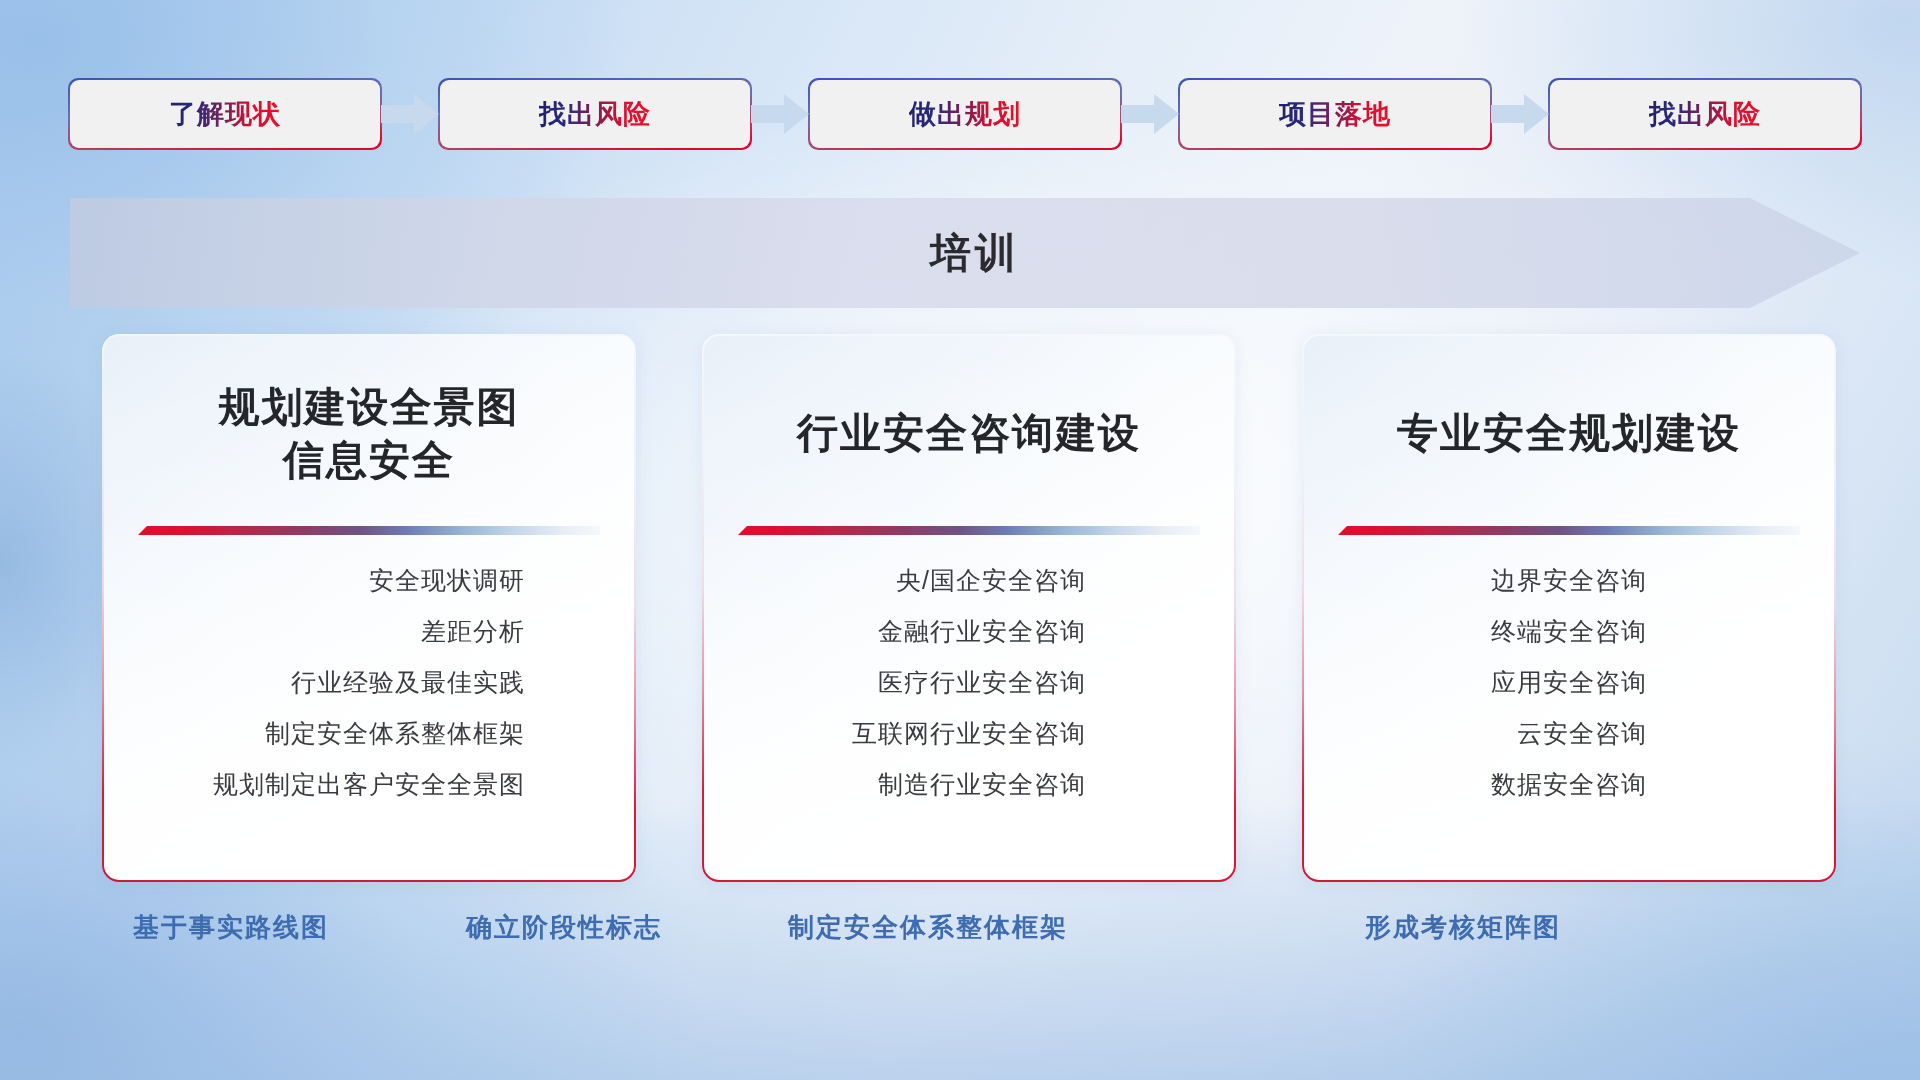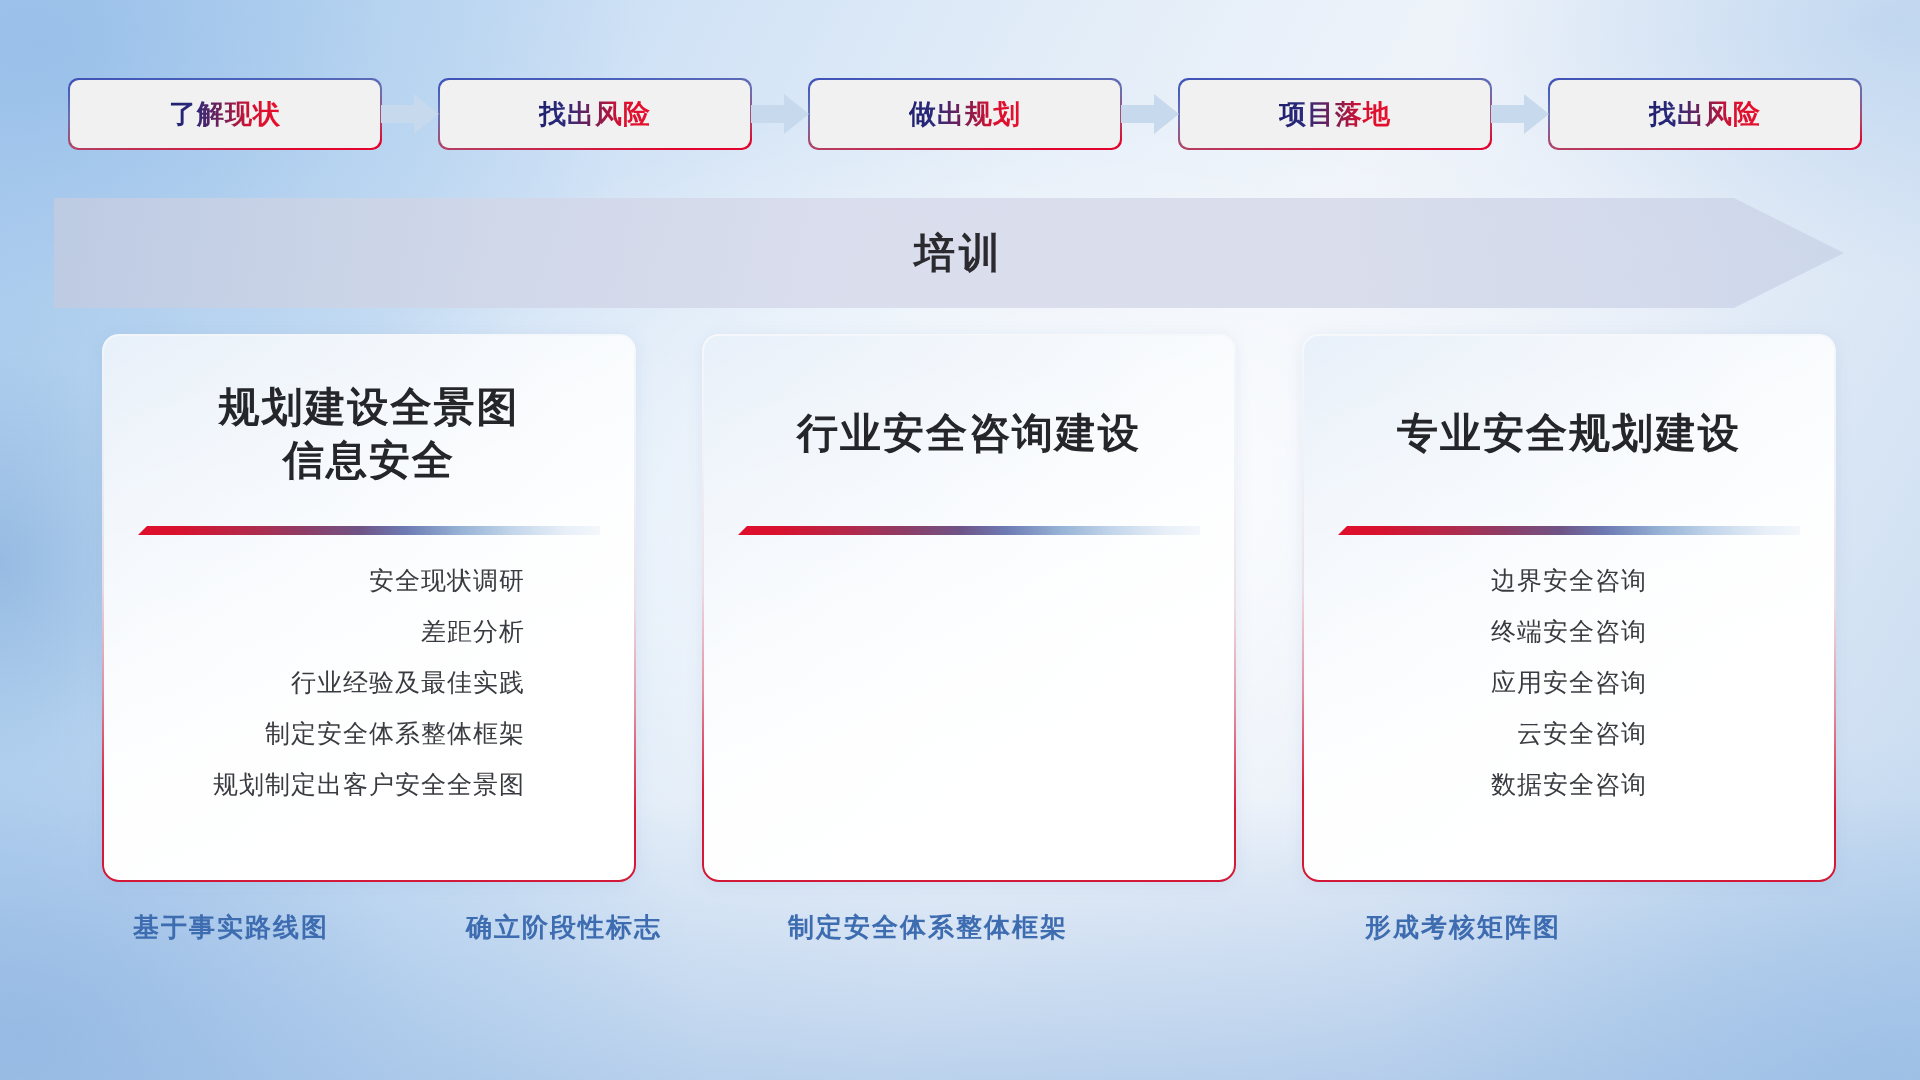--- a/index.html
+++ b/index.html
@@ -67,21 +67,21 @@
     -webkit-background-clip:text;background-clip:text;
     -webkit-text-fill-color:transparent;color:transparent;
   }
   .step-arrow{
     flex:1 1 auto;height:68px;position:relative;
   }
   .step-arrow svg{position:absolute;left:50%;top:50%;transform:translate(-50%,-50%);}
 
   
   #banner{
-    position:absolute;left:54px;top:198px;width:1790px;height:110px;z-index:4;
+    position:absolute;left:70px;top:198px;width:1790px;height:110px;z-index:4;
   }
   #banner svg{position:absolute;inset:0;}
   #banner .btxt{
     position:absolute;left:0;top:0;width:1790px;height:110px;
     display:flex;align-items:center;justify-content:center;
     font-size:41px;font-weight:700;color:#2b2b2f;letter-spacing:4px;
     padding-left:20px;box-sizing:border-box;
   }
 
   
@@ -237,20 +237,29 @@
         <li>规划制定出客户安全全景图</li>
       </ul>
     </div>
   </div>
 
   <div class="card">
     <div class="card-title">
       <span>行业安全咨询建设</span>
     </div>
     <div class="divider"></div>
+    <div class="card-list">
+      <ul>
+        <li>央/国企安全咨询</li>
+        <li>金融行业安全咨询</li>
+        <li>医疗行业安全咨询</li>
+        <li>互联网行业安全咨询</li>
+        <li>制造行业安全咨询</li>
+      </ul>
+    </div>
   </div>
 
   <div class="card">
     <div class="card-title">
       <span>专业安全规划建设</span>
     </div>
     <div class="divider"></div>
     <div class="card-list">
       <ul>
         <li>边界安全咨询</li>

